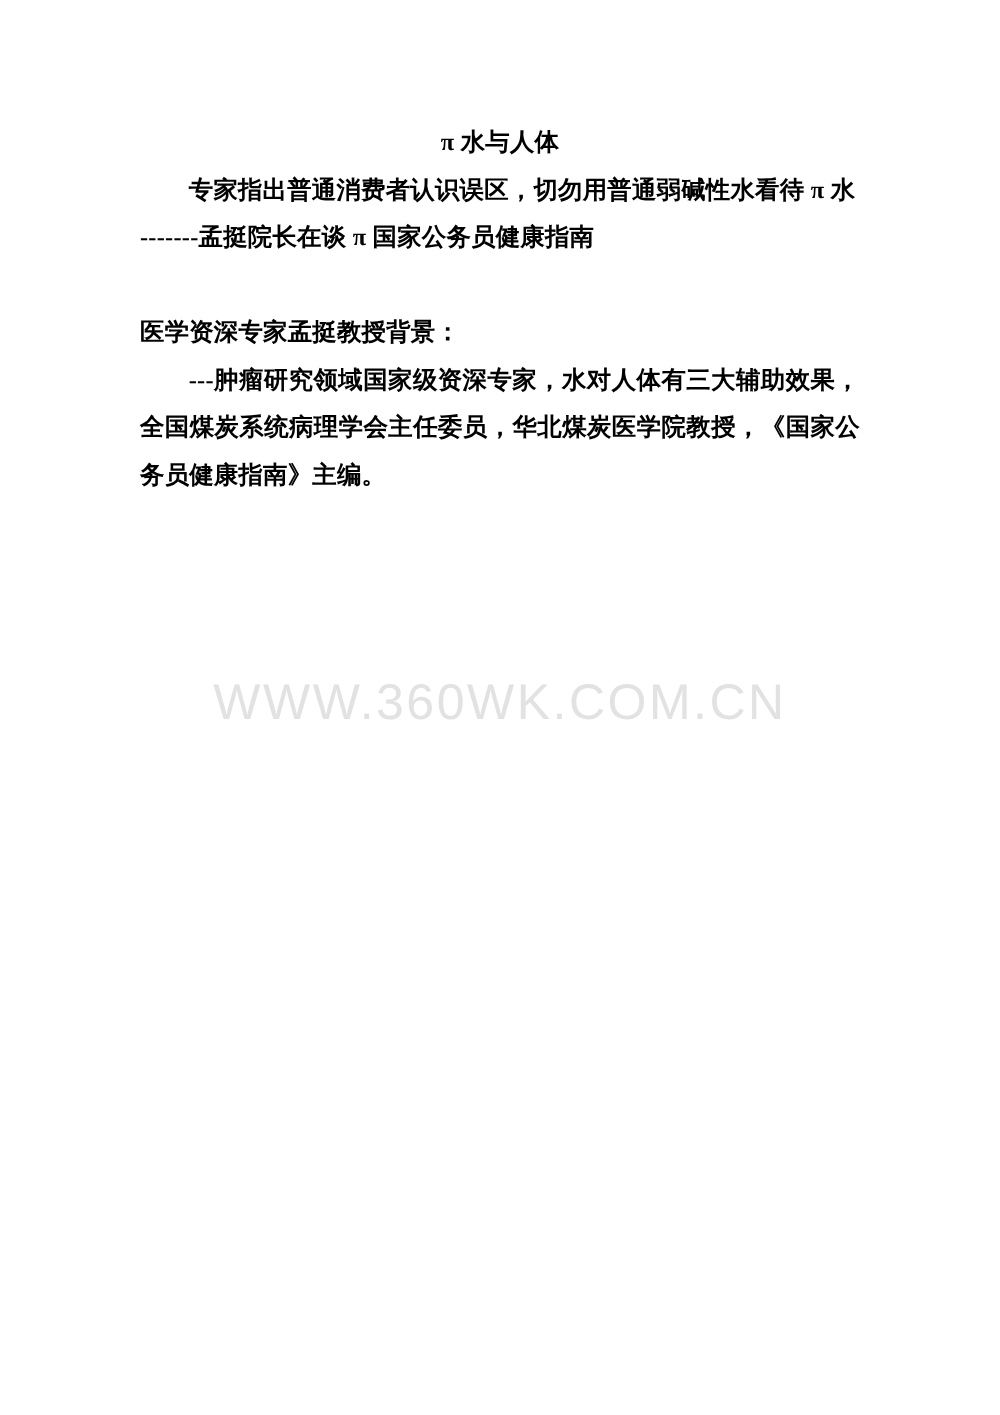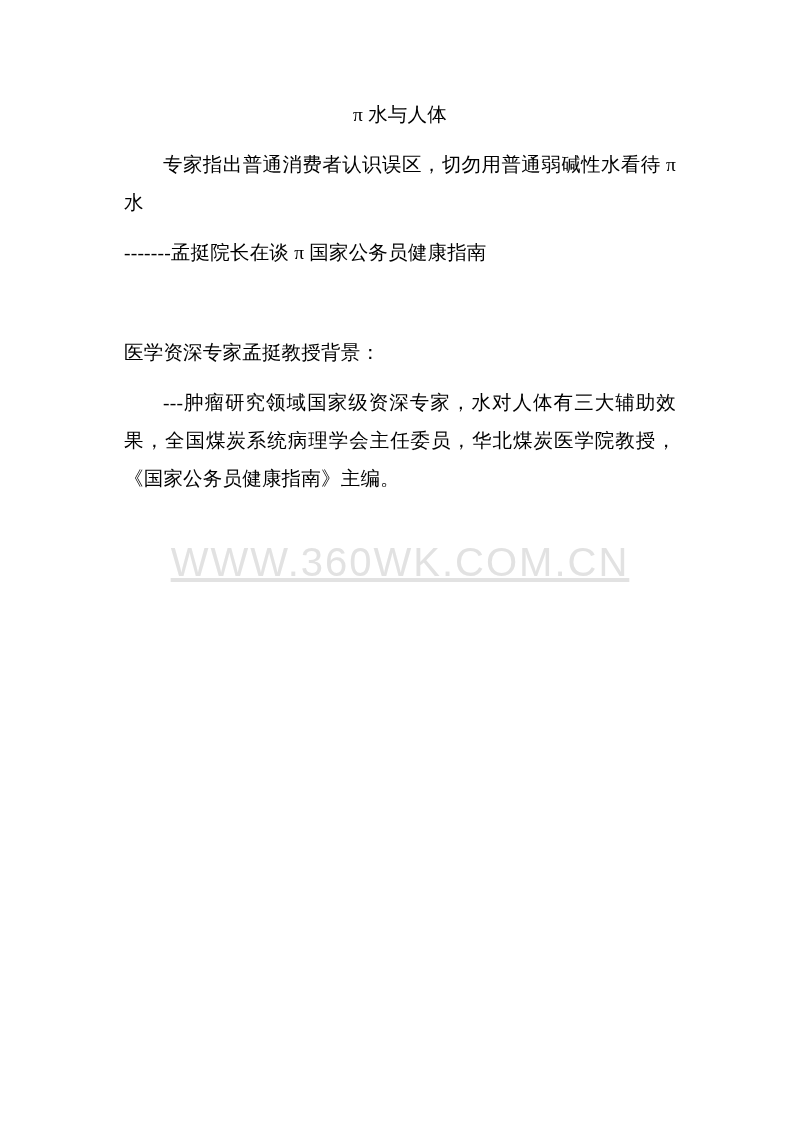--- a/index.html
+++ b/index.html
@@ -27,28 +27,29 @@
   .doc-body {
     position: relative;
     z-index: 2;
     font-size: 19.5px;
     line-height: 38px;
     letter-spacing: 0.2px;
   }
   .title {
     text-align: center;
     margin: 0 0 0 0;
-    font-weight: normal;
+    font-weight: bold;
     font-size: 19.5px;
     line-height: 38px;
   }
   p {
-    margin: 12px;
+    margin: 0;
     text-align: justify;
     text-justify: inter-ideograph;
+    font-weight: bold;
   }
   .indent2 {
     text-indent: 2em;
   }
   .blank {
     height: 38px;
   }
   .watermark {
     position: absolute;
     z-index: 1;
@@ -56,21 +57,20 @@
     right: 0;
     top: 540px;
     text-align: center;
     font-family: "Liberation Sans", sans-serif;
     font-size: 40px;
     letter-spacing: 2px;
     color: #e2e2e2;
     white-space: nowrap;
     pointer-events: none;
     user-select: none;
-    text-decoration: underline;
   }
 </style>
 </head>
 <body>
 
 <div class="page">
 
   <div class="watermark">WWW.360WK.COM.CN</div>
 
   <div class="doc-body">

